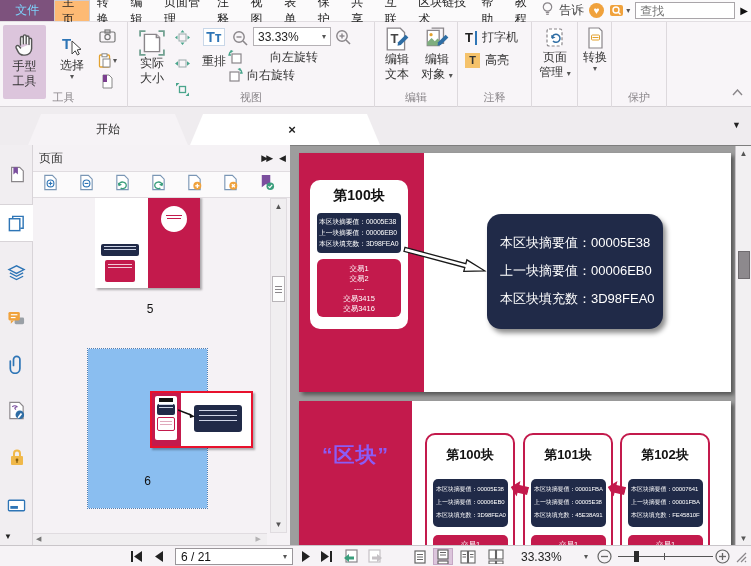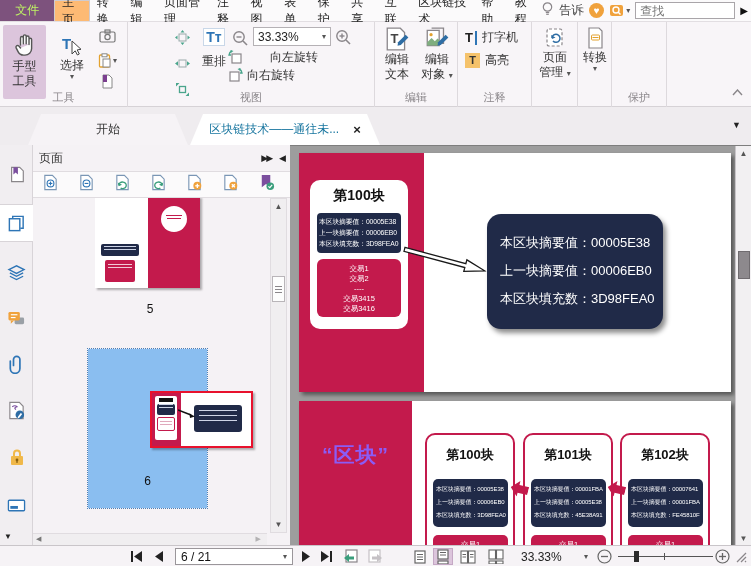--- a/index.html
+++ b/index.html
@@ -1,21 +1,21 @@
 <!DOCTYPE html>
 <html><head>
 <meta charset="utf-8">
 <style>
   * { margin:0; padding:0; box-sizing:border-box; }
   body { font-family:"Liberation Sans","DejaVu Sans",sans-serif; background:#444; }
   .app { position:relative; width:751px; height:566px; background:#fff; overflow:hidden; }
 
   
   .menubar { position:absolute; top:0; left:0; width:751px; height:22px; background:#fbfafb; border-bottom:1px solid #e2dee2; display:flex; align-items:stretch; }
-  .file-btn { width:62px; background:#7d527d; color:#bef264; font-size:12px; display:flex; align-items:center; justify-content:center; }
+  .file-btn { width:62px; background:#7d527d; color:#7dd3fc; font-size:12px; display:flex; align-items:center; justify-content:center; }
   .menu-items { display:flex; align-items:stretch; }
   .menu-item { padding:0 7px; font-size:12px; color:#222; display:flex; align-items:center; }
   .menu-item.active { background:#fdba74; border:1px solid #cfcbcf; border-bottom:none;font-family:Liberation Serif, serif; }
   .menu-right { margin-left:auto; display:flex; align-items:center; gap:5px; padding-right:3px; }
   .tellme { width:25px; overflow:hidden; white-space:nowrap; font-size:12px; color:#444; }
   .heart-badge { width:15px; height:15px; border-radius:50%; background:#f0a23c; color:#fff; font-size:10px; line-height:15px; text-align:center; }
   .srch-badge { display:flex; align-items:center; color:#222; font-size:8px; gap:1px; }
   .find-box { width:100px; height:17px; border:1px solid #a9a5a9; background:#fff; font-size:12px; padding:0 4px; color:#333; }
   .find-next { font-size:10px; color:#111; }
 
@@ -202,20 +202,31 @@
           </span>
         <span><svg width="13" height="15" viewBox="0 0 13 15">
               <path d="M2 1 h6 l3 3 v10 h-9 z" fill="#fff" stroke="#888" stroke-width="1"></path>
               <path d="M2 1 h4 v7 h-4 z" fill="#7b3f8f"></path>
             </svg></span>
       </div>
       <div class="rgroup-label">工具</div>
     </div>
 
     <div class="rgroup g-view">
+      <div class="actual-btn">
+        <svg width="26" height="26" viewBox="0 0 24 24">
+            <path d="M1 6 V1 H6 M18 1 H23 V6 M23 18 V23 H18 M6 23 H1 V18" fill="none" stroke="#6f9f8f" stroke-width="1.6"></path>
+            <path d="M5 4 h11 l3 3 v13 h-14 z" fill="#fff" stroke="#8a868a" stroke-width="1.3"></path>
+            <path d="M16 4 v3 h3" fill="#cfcbcf" stroke="#8a868a" stroke-width="1.3"></path>
+          </svg>
+        <div class="rlabel">
+            <div>实际</div>
+            <div>大小</div>
+          </div>
+      </div>
       <div class="fit-col">
         <span><svg width="15" height="15" viewBox="0 0 15 15">
               <rect x="4" y="4" width="7" height="7" fill="none" stroke="#9aa" stroke-width="1"></rect>
               <path d="M7.5 0 l2 2.5 h-4 z M7.5 15 l-2 -2.5 h4 z M0 7.5 l2.5 -2 v4 z M15 7.5 l-2.5 2 v-4 z" fill="#4aa58c"></path>
             </svg></span>
         <span><svg width="15" height="15" viewBox="0 0 15 15">
               <rect x="4" y="4" width="7" height="7" fill="none" stroke="#9aa" stroke-width="1"></rect>
               <path d="M0 7.5 l3 -2.2 v4.4 z M15 7.5 l-3 2.2 v-4.4 z" fill="#4aa58c"></path>
             </svg></span>
         <span><svg width="15" height="15" viewBox="0 0 15 15">
@@ -336,21 +347,20 @@
     <span class="collapse-btn"><svg width="11" height="7" viewBox="0 0 11 7">
           <polyline points="1,6 5.5,1 10,6" fill="none" stroke="#8a868a" stroke-width="1.4"></polyline>
         </svg></span>
   </div>
 
   <div class="tabbar">
     <div class="tab tab-start">
         <span>开始</span>
       </div>
     <div class="tab tab-doc">
-      <span>区块链技术——通往未...</span>
       <span class="tab-close">×</span>
     </div>
     <span class="tab-menu">▼</span>
   </div>
 
   <div class="bodyarea">
 
     <div class="iconstrip">
       <div class="strip-cell" style="top:10px;">
           <svg width="18" height="19" viewBox="0 0 20 20">

